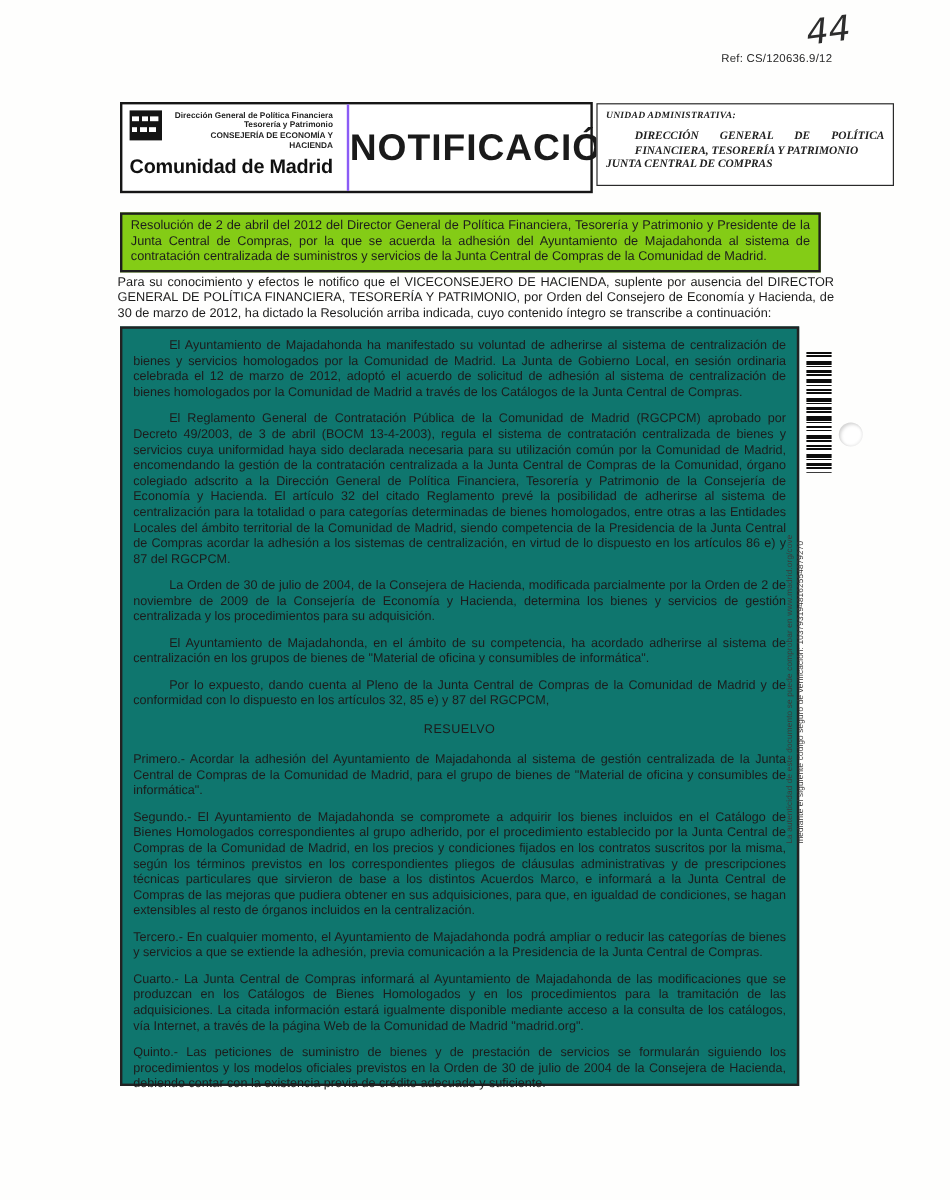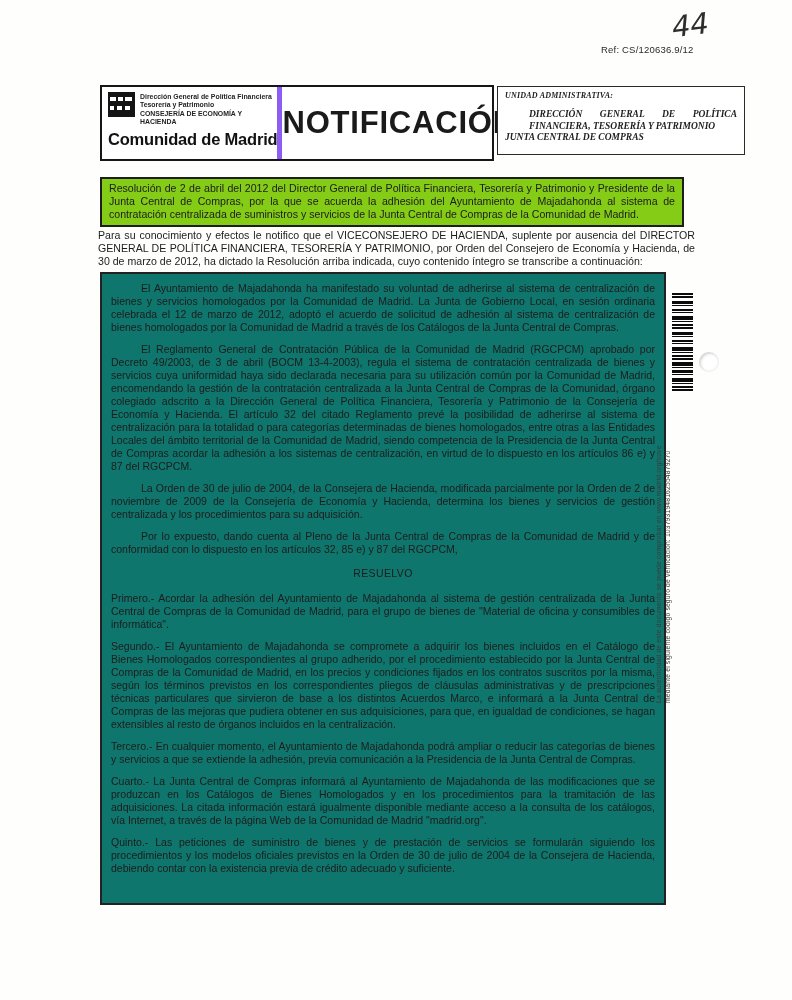--- a/index.html
+++ b/index.html
@@ -25,21 +25,21 @@
     font-size:29px;color:#2d2d2d;
     transform:rotate(-7deg) skewX(-12deg);
     font-weight:400;
   }
 
   
   .header-left-box{
     position:absolute;left:100px;top:85px;width:390px;height:72px;
     border:2px solid #161616;display:flex;background:#fff;
   }
-  .logo-cell{width:234px;border-right:5px solid #8b5cf6;padding:4px 0 2px 6px;box-sizing:border-box;}
+  .logo-cell{width:234px;border-right:2px solid #8b5cf6;padding:4px 12px 2px 6px;box-sizing:border-box;text-align:right;}
   .logo-row{display:flex;gap:5px;align-items:flex-start;}
   .flag{
     width:27px;height:25px;background:#141414;position:relative;flex:none;margin-top:1px;
   }
   .flag::before{
     content:"";position:absolute;left:2px;right:3px;top:5px;height:4px;
     background:linear-gradient(90deg,#fff 0 26%,#141414 26% 36%,#fff 36% 60%,#141414 60% 70%,#fff 70% 100%);
   }
   .flag::after{
     content:"";position:absolute;left:2px;right:3px;top:14px;height:4px;
@@ -142,20 +142,21 @@
   </div>
 
   <div class="resolution-box">Resolución de 2 de abril del 2012 del Director General de Política Financiera, Tesorería y Patrimonio y Presidente de la Junta Central de Compras, por la que se acuerda la adhesión del Ayuntamiento de Majadahonda al sistema de contratación centralizada de suministros y servicios de la Junta Central de Compras de la Comunidad de Madrid.</div>
 
   <div class="intro">Para su conocimiento y efectos le notifico que el  VICECONSEJERO DE HACIENDA, suplente por ausencia del DIRECTOR GENERAL DE POLÍTICA FINANCIERA, TESORERÍA Y PATRIMONIO, por Orden del Consejero de Economía y Hacienda, de 30 de marzo de 2012, ha dictado la Resolución arriba indicada, cuyo contenido íntegro se transcribe a continuación:</div>
 
   <div class="main-box">
     <p class="ind">El Ayuntamiento de Majadahonda  ha manifestado su voluntad de adherirse al sistema de centralización de bienes y servicios homologados por la Comunidad de Madrid. La Junta de Gobierno Local, en sesión ordinaria celebrada el 12 de marzo de 2012, adoptó el acuerdo de solicitud de adhesión al sistema de centralización de bienes homologados por la Comunidad de Madrid a través de los Catálogos de la Junta Central de Compras.</p>
     <p class="ind">El Reglamento General de Contratación Pública de la Comunidad de Madrid (RGCPCM) aprobado por Decreto 49/2003, de 3 de abril (BOCM 13-4-2003), regula el sistema de contratación centralizada de bienes y servicios cuya uniformidad haya sido declarada necesaria para su utilización común por la Comunidad de Madrid, encomendando la gestión de la contratación centralizada a la Junta Central de Compras de la Comunidad, órgano colegiado adscrito a la Dirección General de Política Financiera, Tesorería y Patrimonio de la Consejería de Economía y Hacienda. El artículo 32 del citado Reglamento prevé la posibilidad de adherirse al sistema de centralización para la totalidad o para categorías determinadas de bienes homologados, entre otras a las Entidades Locales del ámbito territorial de la Comunidad de Madrid, siendo competencia de la Presidencia de la Junta Central de Compras acordar la adhesión a los sistemas de centralización, en virtud de lo dispuesto en los artículos 86 e) y 87 del RGCPCM.</p>
     <p class="ind">La Orden de 30 de julio de 2004, de la Consejera de Hacienda, modificada parcialmente por la Orden de 2 de noviembre de 2009 de la Consejería de Economía y Hacienda, determina los bienes y servicios de gestión centralizada y los procedimientos para su adquisición.</p>
+    <p class="ind">El Ayuntamiento de Majadahonda, en el ámbito de su competencia, ha acordado adherirse al sistema de centralización en los grupos de bienes de "Material de oficina y consumibles de informática".</p>
     <p class="ind">Por lo expuesto, dando cuenta al Pleno de la Junta Central de Compras de la Comunidad de Madrid y de conformidad con lo dispuesto en los artículos 32, 85 e) y 87 del RGCPCM,</p>
     <p class="center">RESUELVO</p>
     <p>Primero.- Acordar la adhesión del Ayuntamiento de Majadahonda al sistema de gestión centralizada de la Junta Central de Compras de la Comunidad de Madrid, para el grupo de bienes de "Material de oficina y consumibles de informática".</p>
     <p>Segundo.- El Ayuntamiento de Majadahonda se compromete a adquirir los bienes incluidos en el Catálogo de Bienes Homologados correspondientes al grupo adherido, por el procedimiento establecido por la Junta Central de Compras de la Comunidad de Madrid, en los precios y condiciones fijados en los contratos suscritos por la misma, según los términos previstos en los correspondientes pliegos de cláusulas administrativas y de prescripciones técnicas particulares que sirvieron de base a los distintos Acuerdos Marco, e informará a la Junta Central de Compras de las mejoras que pudiera obtener en sus adquisiciones, para que, en igualdad de condiciones, se hagan extensibles al resto de órganos incluidos en la centralización.</p>
     <p>Tercero.- En cualquier momento, el Ayuntamiento de Majadahonda podrá ampliar o reducir las categorías de bienes y servicios a que se extiende la adhesión, previa comunicación a la Presidencia de la Junta Central de Compras.</p>
     <p>Cuarto.- La Junta Central de Compras informará al Ayuntamiento de Majadahonda de las modificaciones que se produzcan en los Catálogos de Bienes Homologados y en los procedimientos para la tramitación de las adquisiciones. La citada información estará igualmente disponible mediante acceso a la consulta de los catálogos, vía Internet, a través de la página Web de la Comunidad de Madrid "madrid.org".</p>
     <p>Quinto.- Las peticiones de suministro de bienes y de prestación de servicios se formularán siguiendo los procedimientos y los modelos oficiales previstos en la Orden de 30 de julio de 2004 de la Consejera de Hacienda, debiendo contar con la existencia previa de crédito adecuado y suficiente.</p>
   </div>
 
   <div class="barcode"></div>

